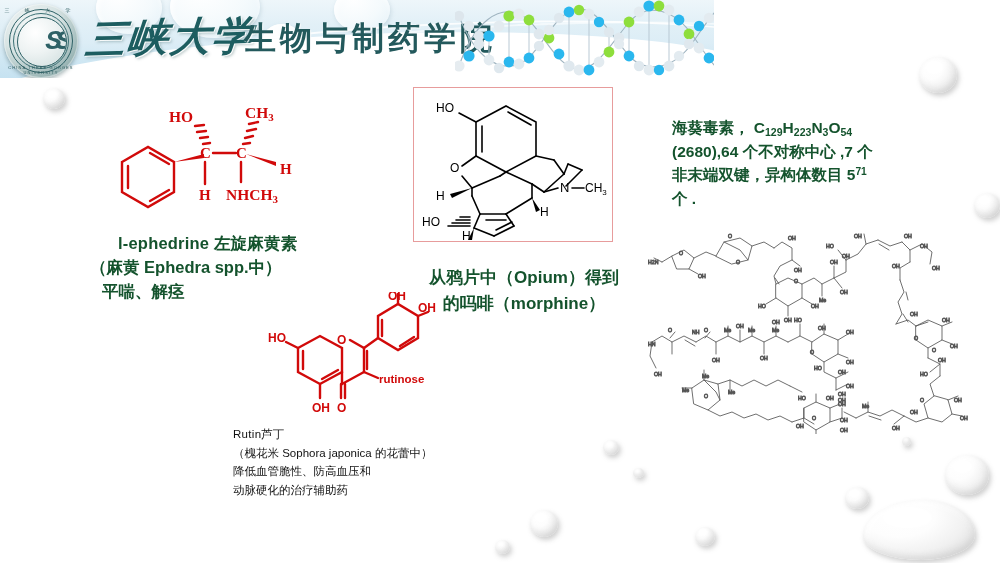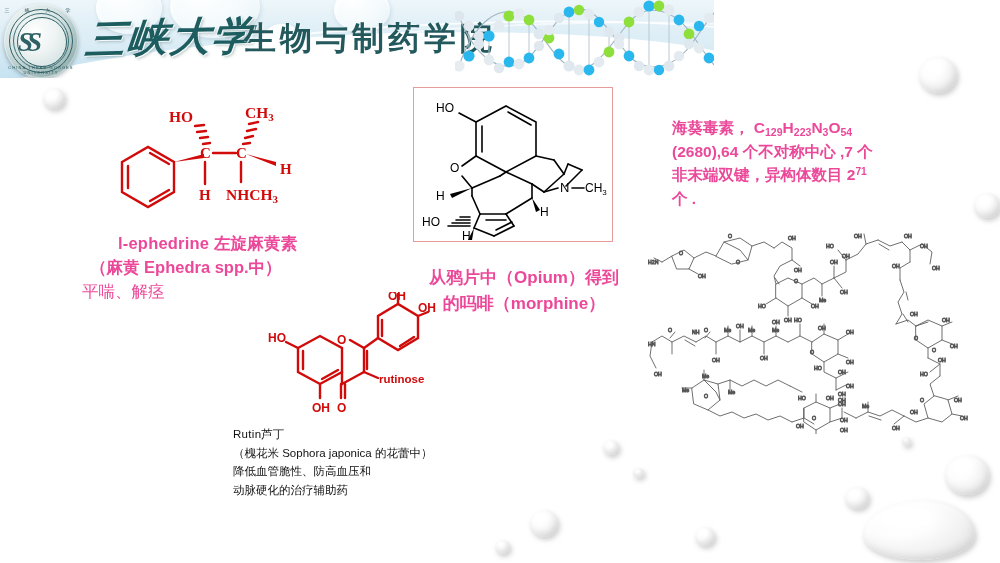--- a/index.html
+++ b/index.html
@@ -60,23 +60,23 @@
     position:absolute;inset:5px;border-radius:50%;border:1.6px solid #2e6166;
   }
   #seal .ring2{position:absolute;inset:9px;border-radius:50%;border:0.8px solid #3b7074;}
   #seal .inner{
     position:absolute;left:13px;top:13px;width:48px;height:48px;border-radius:50%;
     background:radial-gradient(circle at 36% 30%, #ffffff 0%, #eef3f3 45%, #cddcdc 100%);
     border:1px solid #2e6166;overflow:hidden;
   }
   #seal .ss{
     position:absolute;left:0;top:2px;width:48px;height:44px;
-    color:#2e6166;font-family:Liberation Serif, serif;
+    color:#2e6166;font-family:Liberation Mono, monospace;
     font-size:27px;font-weight:bold;font-style:italic;letter-spacing:-6px;
-    text-align:left;line-height:44px;
+    text-align:right;line-height:44px;
   }
   #seal .topch{
     position:absolute;left:0;top:3px;width:74px;text-align:center;
     color:#2b5a5e;font-size:5px;letter-spacing:7px;
   }
   #seal .botch{
     position:absolute;left:0;bottom:3px;width:74px;text-align:center;
     color:#2b5a5e;font-size:4px;letter-spacing:1.1px;
   }
 
@@ -92,25 +92,25 @@
     position:absolute;left:244px;top:17px;
     font-family:"Liberation Serif","DejaVu Serif",serif;
     font-size:32px;font-weight:bold;color:#23595c;letter-spacing:4px;
     text-shadow:1px 1px 1px rgba(255,255,255,.85);
   }
 
   
   #dna{position:absolute;left:455px;top:0;width:262px;height:78px;}
 
   
-  .txt{position:absolute;color:#ec4899;}
+  .txt{position:absolute;color:#14532d;}
   #eph-cap{left:82px;top:232px;width:300px;font-size:16.5px;font-weight:bold;line-height:1.45;}
   #eph-cap .l1{letter-spacing:.2px;margin-left:36px;}
   #eph-cap .l2{display:block;margin-left:8px;}
-  #eph-cap .l3{display:block;margin-left:0;font-weight:normal;}
+  #eph-cap .l3{display:block;margin-left:20px;font-weight:bold;}
 
   #mor-cap{left:404px;top:265px;width:240px;font-size:17px;font-weight:bold;line-height:1.5;text-align:center;}
 
   #paly-txt{left:672px;top:116px;width:228px;font-size:15.5px;font-weight:bold;line-height:1.52;}
   #paly-txt sub{font-size:.68em;vertical-align:-.25em;}
   #paly-txt sup{font-size:.66em;vertical-align:.5em;}
 
   #rutin-cap{left:233px;top:425px;width:290px;font-size:11.5px;font-weight:normal;line-height:1.62;color:#111;}
   #rutin-cap .r1{letter-spacing:.3px;}
   #rutin-cap .r2{display:block;}
@@ -356,21 +356,21 @@
   </div>
 
   <div class="txt" id="mor-cap">
     <div>从鸦片中（Opium）得到</div>
     <div>的吗啡（morphine）</div>
   </div>
 
   <div class="txt" id="paly-txt">
     <span>海葵毒素，</span><span>&nbsp;<span>C</span><sub>129</sub><span>H</span><sub>223</sub><span>N</span><sub>3</sub><span>O</span><sub>54</sub></span><br>
     <span>(2680),64 个不对称中心 ,7 个</span><br>
-    <span>非末端双键，异构体数目 2</span><sup>71</sup><br>
+    <span>非末端双键，异构体数目 5</span><sup>71</sup><br>
     <span>个 .</span>
   </div>
 
   <svg style="position:absolute;left:268px;top:292px;" width="168" height="128" viewBox="0 0 168 128">
 
     <polygon class="sr" stroke-width="2.2" points="30,56 52,44 74,56 74,80 52,92 30,80"></polygon>
     <line class="sr" stroke-width="2.2" x1="35" y1="59" x2="35" y2="77"></line>
     <line class="sr" stroke-width="2.2" x1="54" y1="87" x2="70" y2="78"></line>
 
     <line class="sr" stroke-width="2.2" x1="30" y1="56" x2="18" y2="50"></line>

